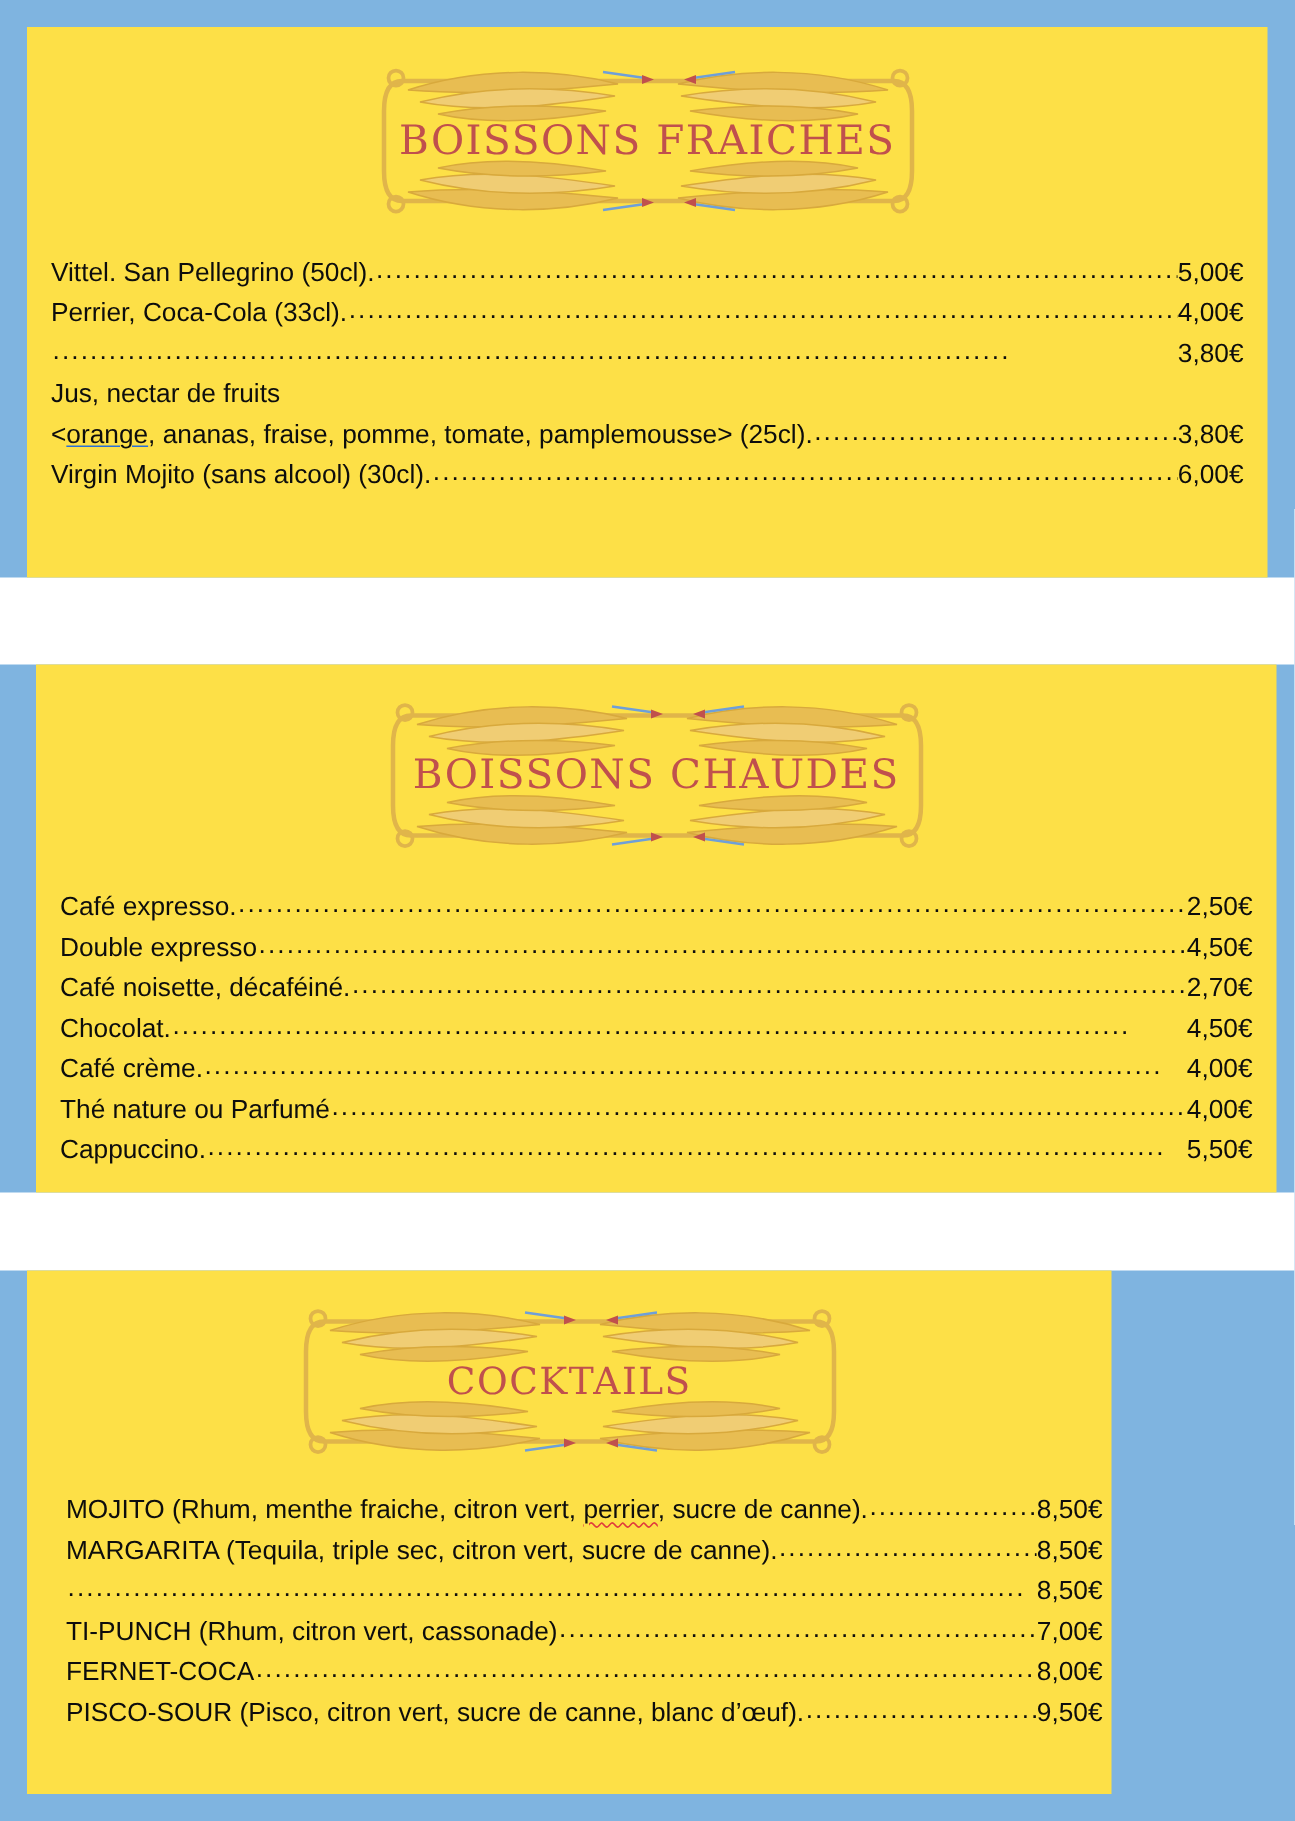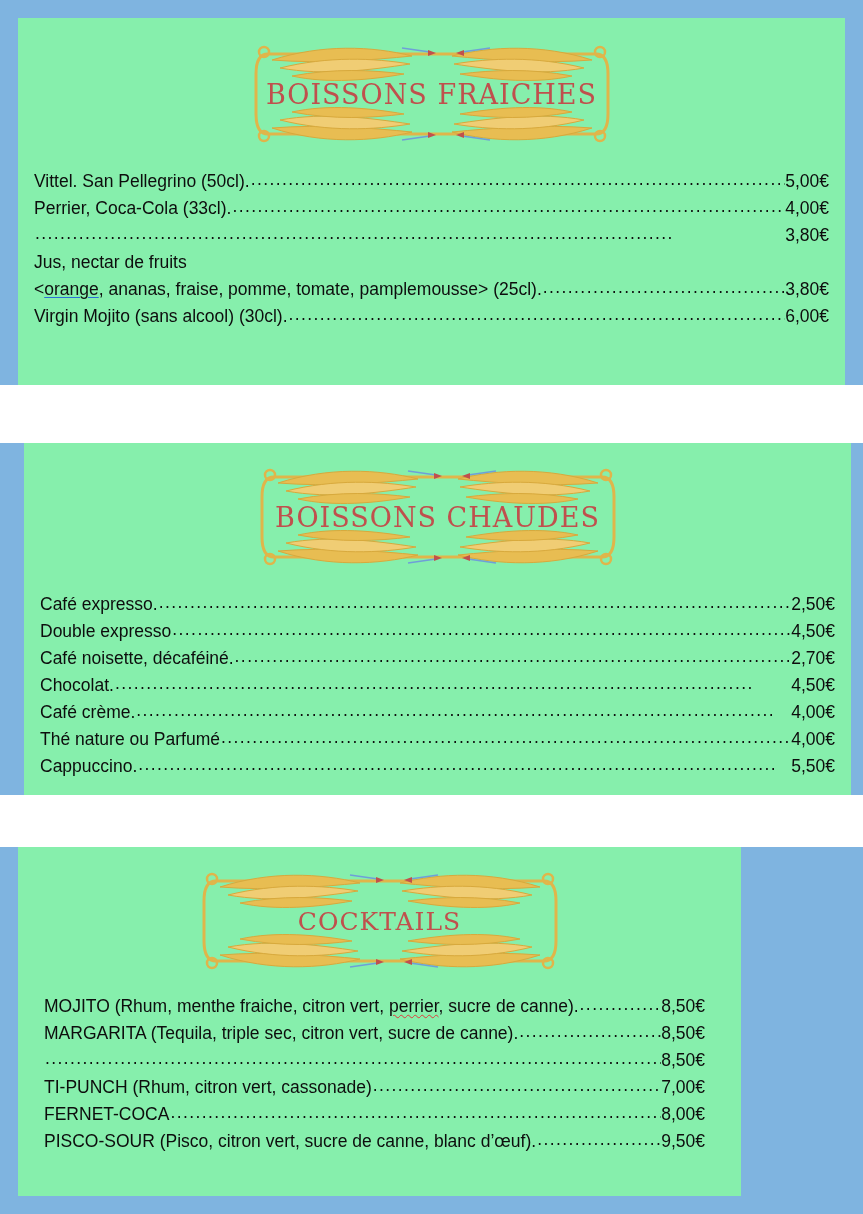--- a/index.html
+++ b/index.html
@@ -24,21 +24,21 @@
 
   .white-gap {
     position: absolute;
     left: 0;
     width: 863px;
     background: #ffffff;
   }
 
   .panel {
     position: absolute;
-    background: #86efac;
+    background: #fde047;
     box-sizing: border-box;
   }
 
   .panel-inner {
     position: absolute;
     left: 0;
     right: 0;
     top: 0;
     bottom: 0;
   }
@@ -72,21 +72,21 @@
     font-size: 25px;
   }
 
   
   .items {
     padding: 0 16px;
     box-sizing: border-box;
   }
   .items.indent {
     padding-left: 26px;
-    padding-right: 36px;
+    padding-right: 6px;
   }
   .line {
     display: flex;
     align-items: flex-end;
     font-size: 17.5px;
     color: #0d0d0d;
     line-height: 27px;
     white-space: nowrap;
   }
   .line .name {

